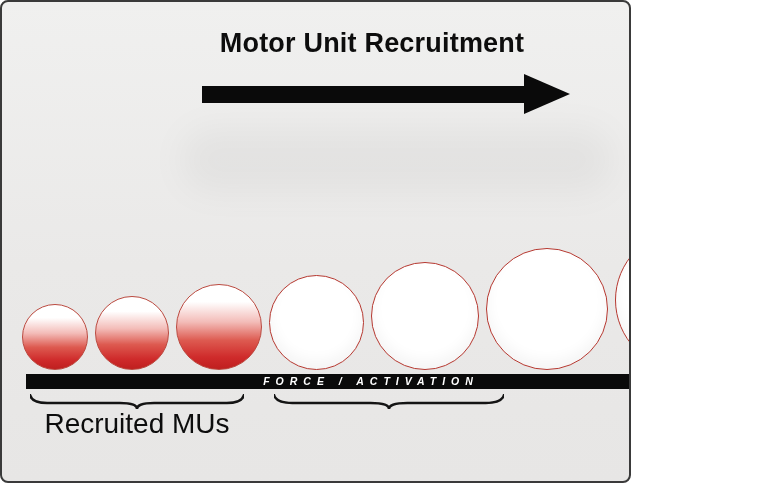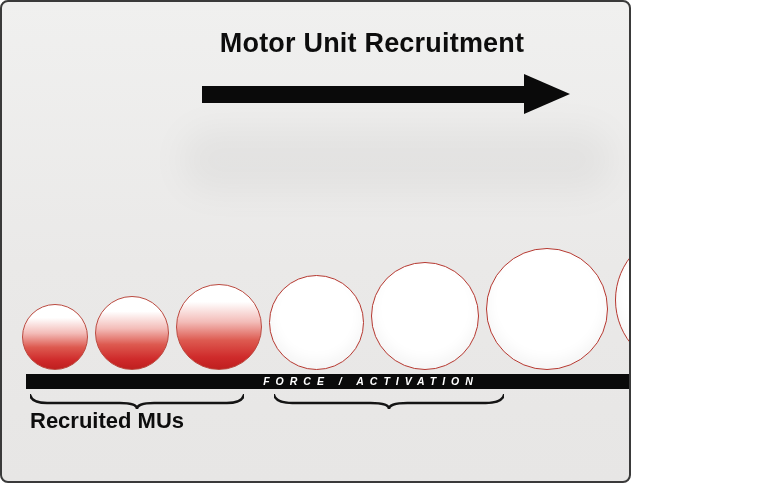--- a/index.html
+++ b/index.html
@@ -63,21 +63,21 @@
   }
   
   .brace{position:absolute;top:392px;height:16px;}
   .brace svg{width:100%;height:100%;display:block;}
   .brace path{fill:none;stroke:#141414;stroke-width:2.6;stroke-linecap:round;}
   .brace-recruited{left:28px;width:214px;}
   .brace-nonrecruited{left:272px;width:230px;}
   
   .group-label{
     position:absolute;top:406px;
-    font-size:22px;font-weight:700;color:#0d0d0d;
+    text-align:center;font-size:28px;font-weight:400;color:#0d0d0d;
   }
   .label-recruited{left:28px;width:214px;}
   .label-nonrecruited{left:252px;width:270px;}
 </style>
 </head>
 <body>
 
 <div class="stage">
 
   <div class="ghost"></div>

